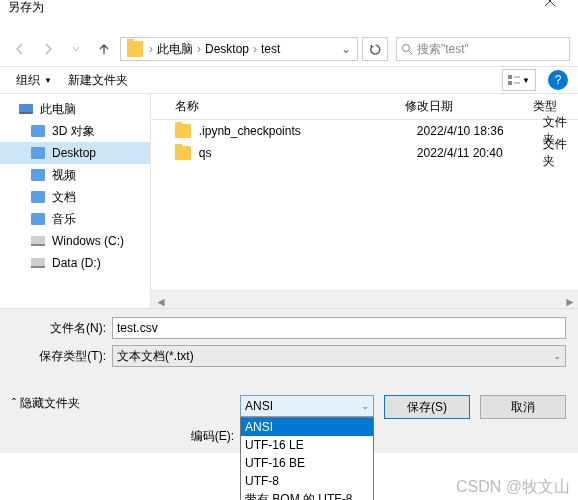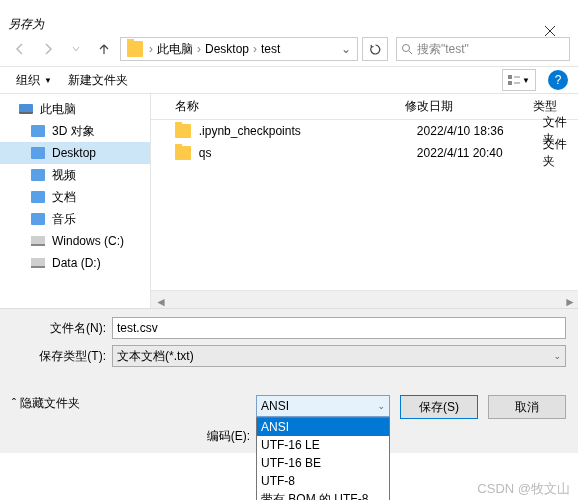--- a/index.html
+++ b/index.html
@@ -1,17 +1,17 @@
 <!DOCTYPE html>
 <html><head>
 <meta charset="utf-8">
 <style>
 * { box-sizing: border-box; margin: 0; padding: 0; font-family: "Segoe UI", "Microsoft YaHei", sans-serif; font-size: 12px; }
 body { background: #fff; width: 578px; height: 500px; overflow: hidden; }
-.titlebar { height: 30px; display: flex; align-items: flex-start; padding: 16px 8px; font-style: italic; }
+.titlebar { height: 30px; display: flex; align-items: flex-end; padding: 16px 8px; }
 .titlebar .title { flex: 1; font-size: 12px; }
 .titlebar .close { width: 40px; height: 30px; display: flex; align-items: center; justify-content: center; cursor: pointer; }
 .navbar { height: 34px; display: flex; align-items: center; padding: 0 8px; gap: 4px; }
 .nav-btn { width: 24px; height: 24px; display: flex; align-items: center; justify-content: center; color: #888; }
 .nav-btn.enabled { color: #333; }
 .path-box { flex: 1; height: 24px; border: 1px solid #ccc; display: flex; align-items: center; padding: 0 2px; }
 .folder-ico { width: 16px; height: 16px; background: #FFC94A; border-radius: 1px; margin: 0 4px; position: relative; }
 .folder-ico::before { content: ""; position: absolute; top: -2px; left: 0; width: 7px; height: 2px; background: #FFC94A; }
 .crumb { padding: 0 2px; }
 .sep { color: #888; padding: 0 2px; }
@@ -46,23 +46,23 @@
 .form-input { flex: 1; height: 22px; border: 1px solid #aaa; background: #fff; padding: 0 4px; }
 .form-select { flex: 1; height: 22px; border: 1px solid #aaa; background: #eaeaea; padding: 0 4px; display: flex; align-items: center; justify-content: space-between; }
 .action-row { display: flex; align-items: flex-start; margin-top: 28px; padding-bottom: 8px; }
 .hide-folders { display: flex; align-items: center; gap: 4px; }
 .enc-label { margin-left: auto; padding-right: 6px; padding-top: 3px; margin-top: 30px; }
 .enc-wrap { position: relative; width: 134px; }
 .enc-select { height: 22px; border: 1px solid #7A9FCB; background: #E5F1FB; padding: 0 4px; display: flex; align-items: center; justify-content: space-between; }
 .enc-dropdown { position: absolute; top: 22px; left: 0; right: 0; border: 1px solid #767676; background: #fff; z-index: 10; }
 .enc-opt { height: 18px; padding: 0 4px; display: flex; align-items: center; }
 .enc-opt.sel { background: #0078D4; color: #fff; }
-.btn { width: 78px; height: 24px; border: 1px solid #aaa; background: #e1e1e1; margin-left: 10px; display: flex; align-items: center; justify-content: center; }
+.btn { width: 86px; height: 24px; border: 1px solid #aaa; background: #e1e1e1; margin-left: 10px; display: flex; align-items: center; justify-content: center; }
 .btn.primary { border: 1px solid #0078D4; }
-.watermark { position: absolute; right: 8px; bottom: 2px; color: #bbb; font-size: 13px; }
+.watermark { position: absolute; right: 8px; bottom: 2px; color: #bbb; font-size: 16px; }
 .content-scroll { margin-top: auto; }
 </style>
 </head>
 <body>
 
 <div class="titlebar">
   <span class="title">另存为</span>
   <div class="close">
     <svg width="10" height="10" viewBox="0 0 10 10">
         <path d="M0 0 L10 10 M10 0 L0 10" stroke="#333" stroke-width="1"></path>

